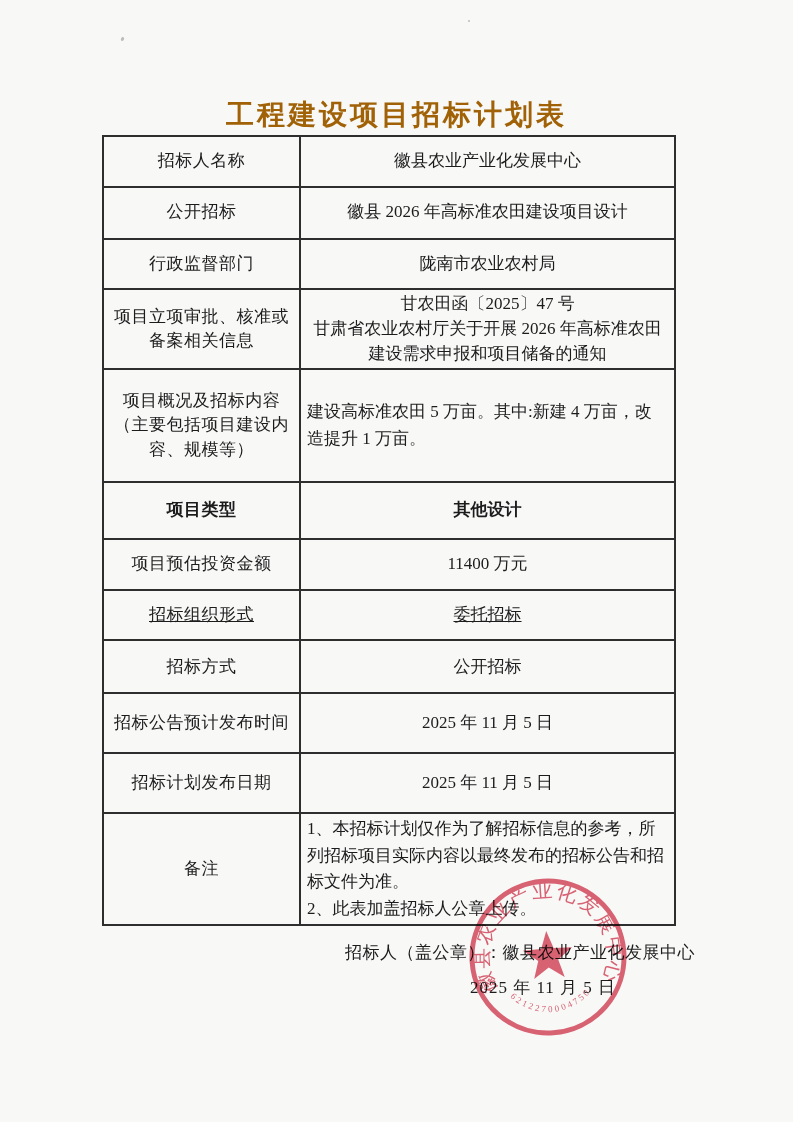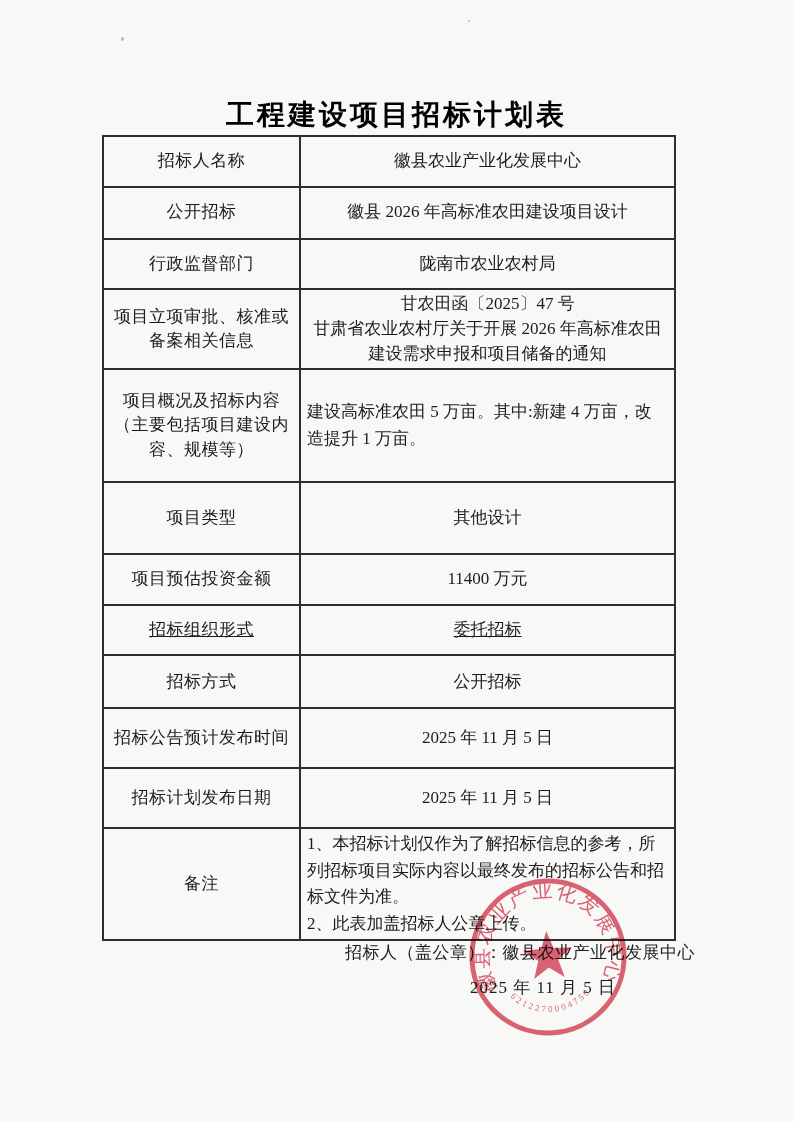--- a/index.html
+++ b/index.html
@@ -17,21 +17,21 @@
 
   .title {
     position: absolute;
     top: 96px;
     left: 0;
     width: 793px;
     text-align: center;
     font-size: 28px;
     font-weight: bold;
     letter-spacing: 3px;
-    color: #000000;
+    color: #a16207;
   }
 
   table.plan-table {
     position: absolute;
     left: 102px;
     top: 135px;
     width: 572px;
     border-collapse: collapse;
     table-layout: fixed;
     font-size: 17px;
@@ -53,21 +53,21 @@
   }
   td.value.left {
     text-align: left;
     line-height: 1.55;
   }
   tr.r1  { height: 50px; }
   tr.r2  { height: 52px; }
   tr.r3  { height: 46px; }
   tr.r4  { height: 64px; }
   tr.r5  { height: 113px; }
-  tr.r6  { height: 72px; }
+  tr.r6  { height: 57px; font-weight: bold; }
   tr.r7  { height: 44px; margin-left: 48px; }
   tr.r8  { height: 34px; text-decoration: underline; }
   tr.r9  { height: 53px; }
   tr.r10 { height: 60px; }
   tr.r11 { height: 60px; }
   tr.r12 { height: 100px; }
 
   .signature-line {
     position: absolute;
     left: 345px;

